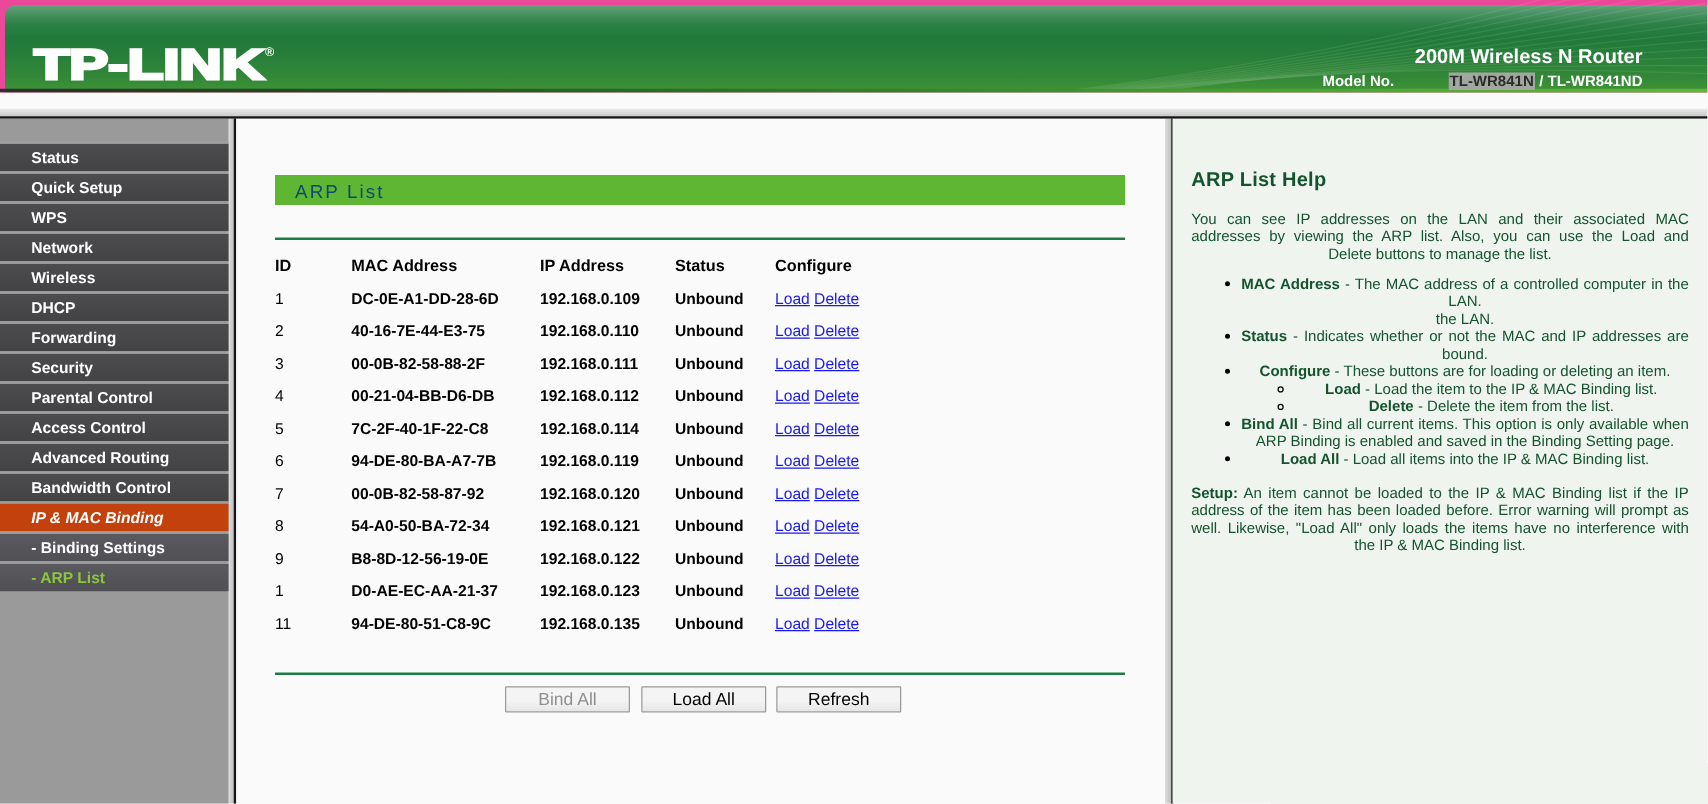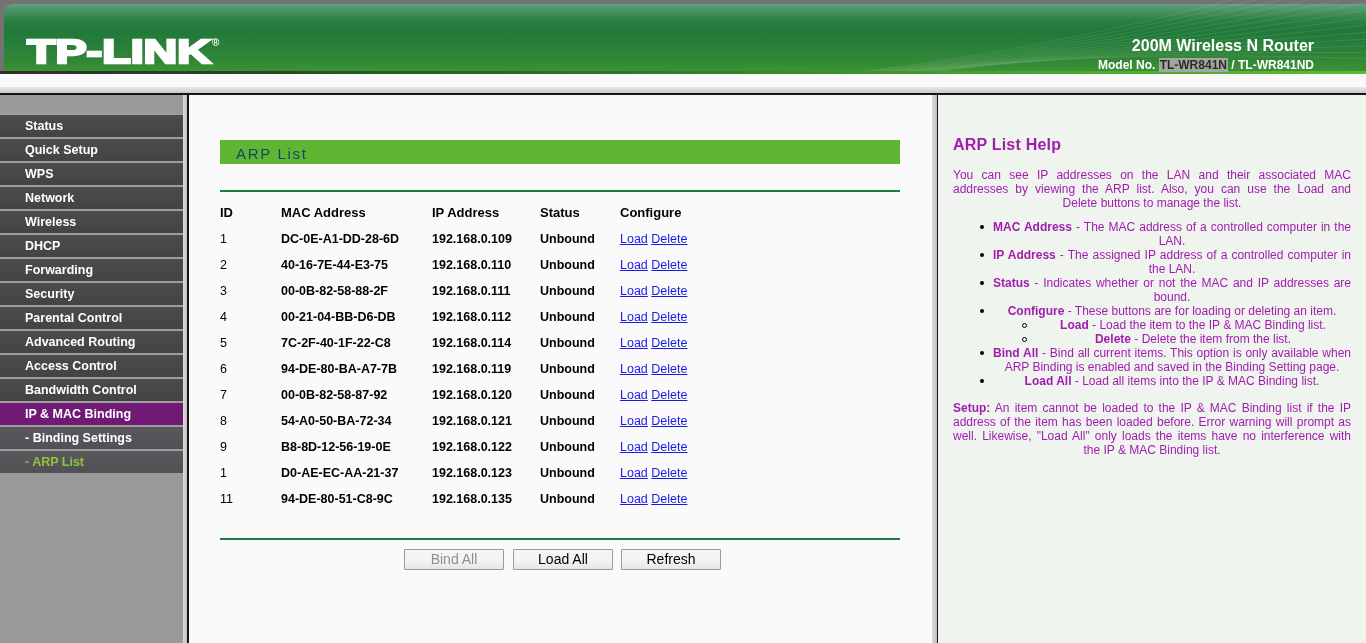--- a/index.html
+++ b/index.html
@@ -2,48 +2,48 @@
 <html><head>
 <meta charset="utf-8">
 <style>
 * { margin:0; padding:0; box-sizing:border-box; }
 html,body { width:1366px; height:643px; overflow:hidden; background:#fafafa;
   font-family:"Liberation Sans", sans-serif; }
 #page { position:relative; width:1366px; height:643px; }
 
 
 #header { position:absolute; left:0; top:0; width:1366px; height:74px;
-  background:#737373; overflow:hidden; }
+  background:#ec4899; overflow:hidden; }
 #hinner { position:absolute; left:4px; top:4px; right:0; bottom:0;
   border-top-left-radius:9px;
   background:linear-gradient(to bottom,
     #65a17e 0px, #4c9465 6px, #2b7f44 16px, #20793a 26px,
     #277e39 40px, #338837 58px, #429637 72px, #4ba238 80px, #55ad33 83px);
 }
 #hedge { position:absolute; left:0; bottom:0; width:1366px; height:3px;
   background:linear-gradient(to right, #2e2e2e 0%, #24491f 18%, #2c7629 45%, #49a52e 75%, #5eb833 100%); }
 #logo { position:absolute; left:26px; top:37px; }
 #logoR { position:absolute; left:212px; top:37px; color:#fff; font-size:10px; font-weight:bold; }
 #htxt { position:absolute; right:52px; top:36px; text-align:right; color:#fff; }
 #htxt .l1 { font-size:16px; font-weight:bold; line-height:19px; letter-spacing:0px; }
 #htxt .l2 { font-size:12px; font-weight:bold; line-height:15px; margin-top:3px; }
-#htxt .sel { background:#a2a8a0; color:#2b2b2b; padding:0 1px; }
+#htxt .sel { background:#a2a8a0; color:#2b2b2b; padding:0 1px;margin-left:40px; }
 
 
 #hband { position:absolute; left:0; top:87px; width:1366px; height:6px;
   background:linear-gradient(to bottom,#e9e9e9,#c9c9c9); }
 #hline { position:absolute; left:0; top:93px; width:1366px; height:2px; background:#151515; }
 
 
 #sidebar { position:absolute; left:0; top:95px; width:183px; height:548px; background:#9a9a9a; }
 #menu { position:absolute; left:0; top:18px; width:183px; list-style:none; }
 #menu li { height:24px; border-top:2px solid #9e9e9e; line-height:22px;
   background:linear-gradient(#4c4c4e,#434345); color:#fff; font-size:12.5px; font-weight:bold;
   padding-left:25px; box-sizing:border-box; }
-#menu li.act { background:#701a75; }
+#menu li.act { background:#c2410c;font-style:italic; }
 #menu li.sub { background:linear-gradient(#59595e,#505055); }
 #menu li.cur { background:linear-gradient(#59595e,#505055); color:#8cc63f; }
 #sstrip { position:absolute; left:183px; top:95px; width:4px; height:548px;
   background:linear-gradient(to right,#dedede,#bdbdbd); }
 #sline { position:absolute; left:187px; top:95px; width:2px; height:548px; background:#151515; }
 
 
 #content { position:absolute; left:189px; top:95px; width:743px; height:548px; background:#fafafa; }
 #main { position:absolute; left:31px; top:0; width:680px; height:548px; }
 #bar { position:absolute; left:0; top:45px; width:680px; height:24px; background:#5fb632;
@@ -60,21 +60,21 @@
 .btn { position:absolute; top:454px; width:100px; height:21px; border:1px solid #9a9a9a;
   border-radius:1px; background:linear-gradient(#f4f4f4 55%,#e6e6e6); font-size:14px;
   text-align:center; line-height:19px; color:#000; font-family:"Liberation Sans",sans-serif; }
 .btn.dis { color:#8f8f8f; }
 
 
 #cstrip { position:absolute; left:932px; top:95px; width:5px; height:548px;
   background:linear-gradient(to right,#dedede,#bdbdbd); }
 #cline { position:absolute; left:937px; top:95px; width:2px; height:548px; background:#151515; }
 #help { position:absolute; left:938px; top:95px; width:428px; height:548px; background:#eff5ee;
-  font-size:12px; color:#a21caf; }
+  font-size:12px; color:#14532d; }
 #help h2 { position:absolute; left:15px; top:41px; font-size:16px; letter-spacing:0.2px; }
 #hbody { position:absolute; left:15px; top:73px; width:398px; }
 .ln { line-height:14px; font-size:12px;text-align:center; }
 .j { text-align:justify; text-align-last:justify; }
 .b { padding-left:40px; position:relative; }
 .b::before { content:''; position:absolute; left:27px; top:5px; width:4px; height:4px;
   border-radius:50%; background:#000; }
 .c { padding-left:40px; }
 .n2 { padding-left:82px; position:relative; }
 .n2::before { content:''; position:absolute; left:69px; top:5px; width:3px; height:3px;
@@ -121,22 +121,22 @@
     <ul id="menu">
       <li>Status</li>
       <li>Quick Setup</li>
       <li>WPS</li>
       <li>Network</li>
       <li>Wireless</li>
       <li>DHCP</li>
       <li>Forwarding</li>
       <li>Security</li>
       <li>Parental Control</li>
+      <li>Access Control</li>
       <li>Advanced Routing</li>
-      <li>Access Control</li>
       <li>Bandwidth Control</li>
       <li class="act">IP &amp; MAC Binding</li>
       <li class="sub">- Binding Settings</li>
       <li class="cur">- ARP List</li>
     </ul>
   </div>
   <div id="sstrip"></div>
   <div id="sline"></div>
 
   <div id="content">
@@ -238,21 +238,20 @@
 
   <div id="help">
     <h2>ARP List Help</h2>
     <div id="hbody">
       <div class="ln j">You can see IP addresses on the LAN and their associated MAC</div>
       <div class="ln j">addresses by viewing the ARP list. Also, you can use the Load and</div>
       <div class="ln">Delete buttons to manage the list.</div>
       <div class="gap"></div>
       <div class="ln b j"><b>MAC Address</b> - The MAC address of a controlled computer in the</div>
       <div class="ln c">LAN.</div>
-      <div class="ln b j"><b>IP Address</b> - The assigned IP address of a controlled computer in</div>
       <div class="ln c">the LAN.</div>
       <div class="ln b j"><b>Status</b> - Indicates whether or not the MAC and IP addresses are</div>
       <div class="ln c">bound.</div>
       <div class="ln b"><b>Configure</b> - These buttons are for loading or deleting an item.</div>
       <div class="ln n2"><b>Load</b> - Load the item to the IP &amp; MAC Binding list.</div>
       <div class="ln n2"><b>Delete</b> - Delete the item from the list.</div>
       <div class="ln b j"><b>Bind All</b> - Bind all current items. This option is only available when</div>
       <div class="ln c">ARP Binding is enabled and saved in the Binding Setting page.</div>
       <div class="ln b"><b>Load All</b> - Load all items into the IP &amp; MAC Binding list.</div>
       <div class="gap2"></div>

